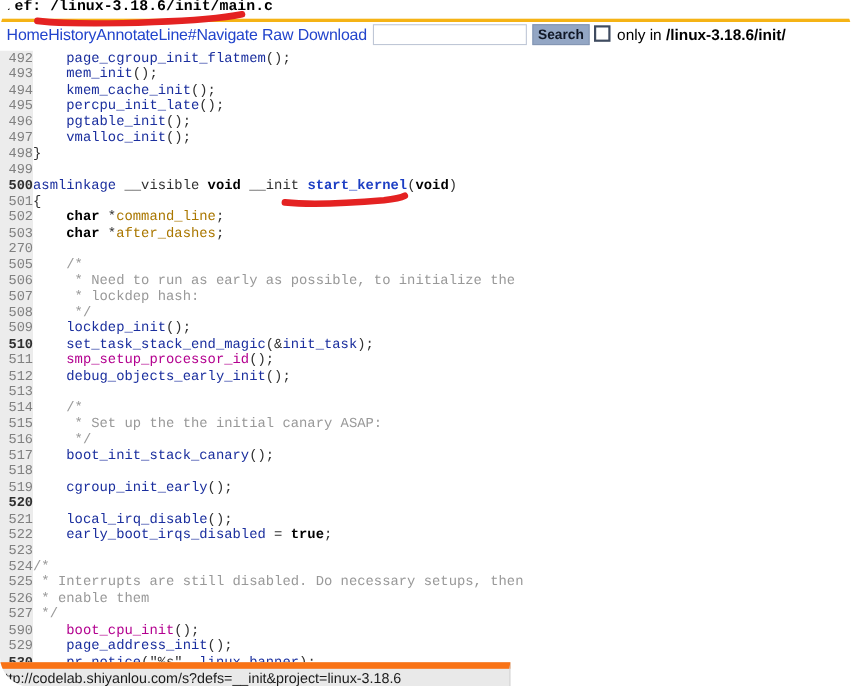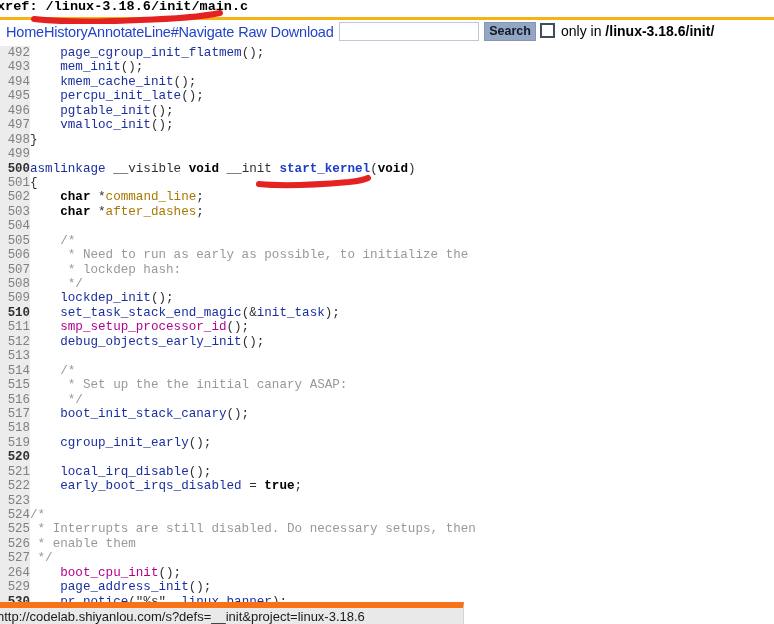--- a/index.html
+++ b/index.html
@@ -11,20 +11,21 @@
     overflow: hidden;
     font-family: "Liberation Sans", sans-serif;
   }
 
   #app {
     position: relative;
     width: 774px;
     height: 624px;
     background: #ffffff;
     overflow: hidden;
+    border-radius: 27px;
   }
 
   
   .header {
     position: absolute;
     top: 0; left: 0;
     width: 774px;
     height: 18px;
     background: #ffffff;
   }
@@ -247,21 +248,21 @@
         <span class="cl"><span class="ln">494</span><span class="src"><span class="t-pun">    </span><span class="t-sym">kmem_cache_init</span><span class="t-pun">();</span></span></span>
         <span class="cl"><span class="ln">495</span><span class="src"><span class="t-pun">    </span><span class="t-sym">percpu_init_late</span><span class="t-pun">();</span></span></span>
         <span class="cl"><span class="ln">496</span><span class="src"><span class="t-pun">    </span><span class="t-sym">pgtable_init</span><span class="t-pun">();</span></span></span>
         <span class="cl"><span class="ln">497</span><span class="src"><span class="t-pun">    </span><span class="t-sym">vmalloc_init</span><span class="t-pun">();</span></span></span>
         <span class="cl"><span class="ln">498</span><span class="src"><span class="t-pun">}</span></span></span>
         <span class="cl"><span class="ln">499</span><span class="src"></span></span>
         <span class="cl"><span class="ln hl">500</span><span class="src"><span class="t-sym">asmlinkage</span><span class="t-pun"> </span><span class="t-pun">__visible</span><span class="t-pun"> </span><span class="t-key">void</span><span class="t-pun"> </span><span class="t-pun">__init</span><span class="t-pun"> </span><span class="t-blue">start_kernel</span><span class="t-pun">(</span><span class="t-key">void</span><span class="t-pun">)</span></span></span>
         <span class="cl"><span class="ln">501</span><span class="src"><span class="t-pun">{</span></span></span>
         <span class="cl"><span class="ln">502</span><span class="src"><span class="t-pun">    </span><span class="t-key">char</span><span class="t-pun"> *</span><span class="t-str">command_line</span><span class="t-pun">;</span></span></span>
         <span class="cl"><span class="ln">503</span><span class="src"><span class="t-pun">    </span><span class="t-key">char</span><span class="t-pun"> *</span><span class="t-str">after_dashes</span><span class="t-pun">;</span></span></span>
-        <span class="cl"><span class="ln">504</span><span class="src"></span></span>
+        <span class="cl"><span class="ln">270</span><span class="src"></span></span>
         <span class="cl"><span class="ln">505</span><span class="src"><span class="t-com">    /*</span></span></span>
         <span class="cl"><span class="ln">506</span><span class="src"><span class="t-com">     * Need to run as early as possible, to initialize the</span></span></span>
         <span class="cl"><span class="ln">507</span><span class="src"><span class="t-com">     * lockdep hash:</span></span></span>
         <span class="cl"><span class="ln">508</span><span class="src"><span class="t-com">     */</span></span></span>
         <span class="cl"><span class="ln">509</span><span class="src"><span class="t-pun">    </span><span class="t-sym">lockdep_init</span><span class="t-pun">();</span></span></span>
         <span class="cl"><span class="ln hl">510</span><span class="src"><span class="t-pun">    </span><span class="t-sym">set_task_stack_end_magic</span><span class="t-pun">(&amp;</span><span class="t-sym">init_task</span><span class="t-pun">);</span></span></span>
         <span class="cl"><span class="ln">511</span><span class="src"><span class="t-pun">    </span><span class="t-def">smp_setup_processor_id</span><span class="t-pun">();</span></span></span>
         <span class="cl"><span class="ln">512</span><span class="src"><span class="t-pun">    </span><span class="t-sym">debug_objects_early_init</span><span class="t-pun">();</span></span></span>
         <span class="cl"><span class="ln">513</span><span class="src"></span></span>
         <span class="cl"><span class="ln">514</span><span class="src"><span class="t-com">    /*</span></span></span>
@@ -271,21 +272,21 @@
         <span class="cl"><span class="ln">518</span><span class="src"></span></span>
         <span class="cl"><span class="ln">519</span><span class="src"><span class="t-pun">    </span><span class="t-sym">cgroup_init_early</span><span class="t-pun">();</span></span></span>
         <span class="cl"><span class="ln hl">520</span><span class="src"></span></span>
         <span class="cl"><span class="ln">521</span><span class="src"><span class="t-pun">    </span><span class="t-sym">local_irq_disable</span><span class="t-pun">();</span></span></span>
         <span class="cl"><span class="ln">522</span><span class="src"><span class="t-pun">    </span><span class="t-sym">early_boot_irqs_disabled</span><span class="t-pun"> = </span><span class="t-key">true</span><span class="t-pun">;</span></span></span>
         <span class="cl"><span class="ln">523</span><span class="src"></span></span>
         <span class="cl"><span class="ln">524</span><span class="src"><span class="t-com">/*</span></span></span>
         <span class="cl"><span class="ln">525</span><span class="src"><span class="t-com"> * Interrupts are still disabled. Do necessary setups, then</span></span></span>
         <span class="cl"><span class="ln">526</span><span class="src"><span class="t-com"> * enable them</span></span></span>
         <span class="cl"><span class="ln">527</span><span class="src"><span class="t-com"> */</span></span></span>
-        <span class="cl"><span class="ln">264</span><span class="src"><span class="t-pun">    </span><span class="t-def">boot_cpu_init</span><span class="t-pun">();</span></span></span>
+        <span class="cl"><span class="ln">590</span><span class="src"><span class="t-pun">    </span><span class="t-def">boot_cpu_init</span><span class="t-pun">();</span></span></span>
         <span class="cl"><span class="ln">529</span><span class="src"><span class="t-pun">    </span><span class="t-sym">page_address_init</span><span class="t-pun">();</span></span></span>
         <span class="cl"><span class="ln hl">530</span><span class="src"><span class="t-pun">    </span><span class="t-sym">pr_notice</span><span class="t-pun">("%s", </span><span class="t-sym">linux_banner</span><span class="t-pun">);</span></span></span>
       </div>
   </div>
 
   <div class="annot" style="left:30px; top:10px;">
     <svg width="200" height="14" viewBox="0 0 200 14">
       <path d="M4,9 C30,12 70,12 110,10 C140,9 170,7 190,3" stroke="#e42222" stroke-width="6" fill="none" stroke-linecap="round"></path>
     </svg>
   </div>

